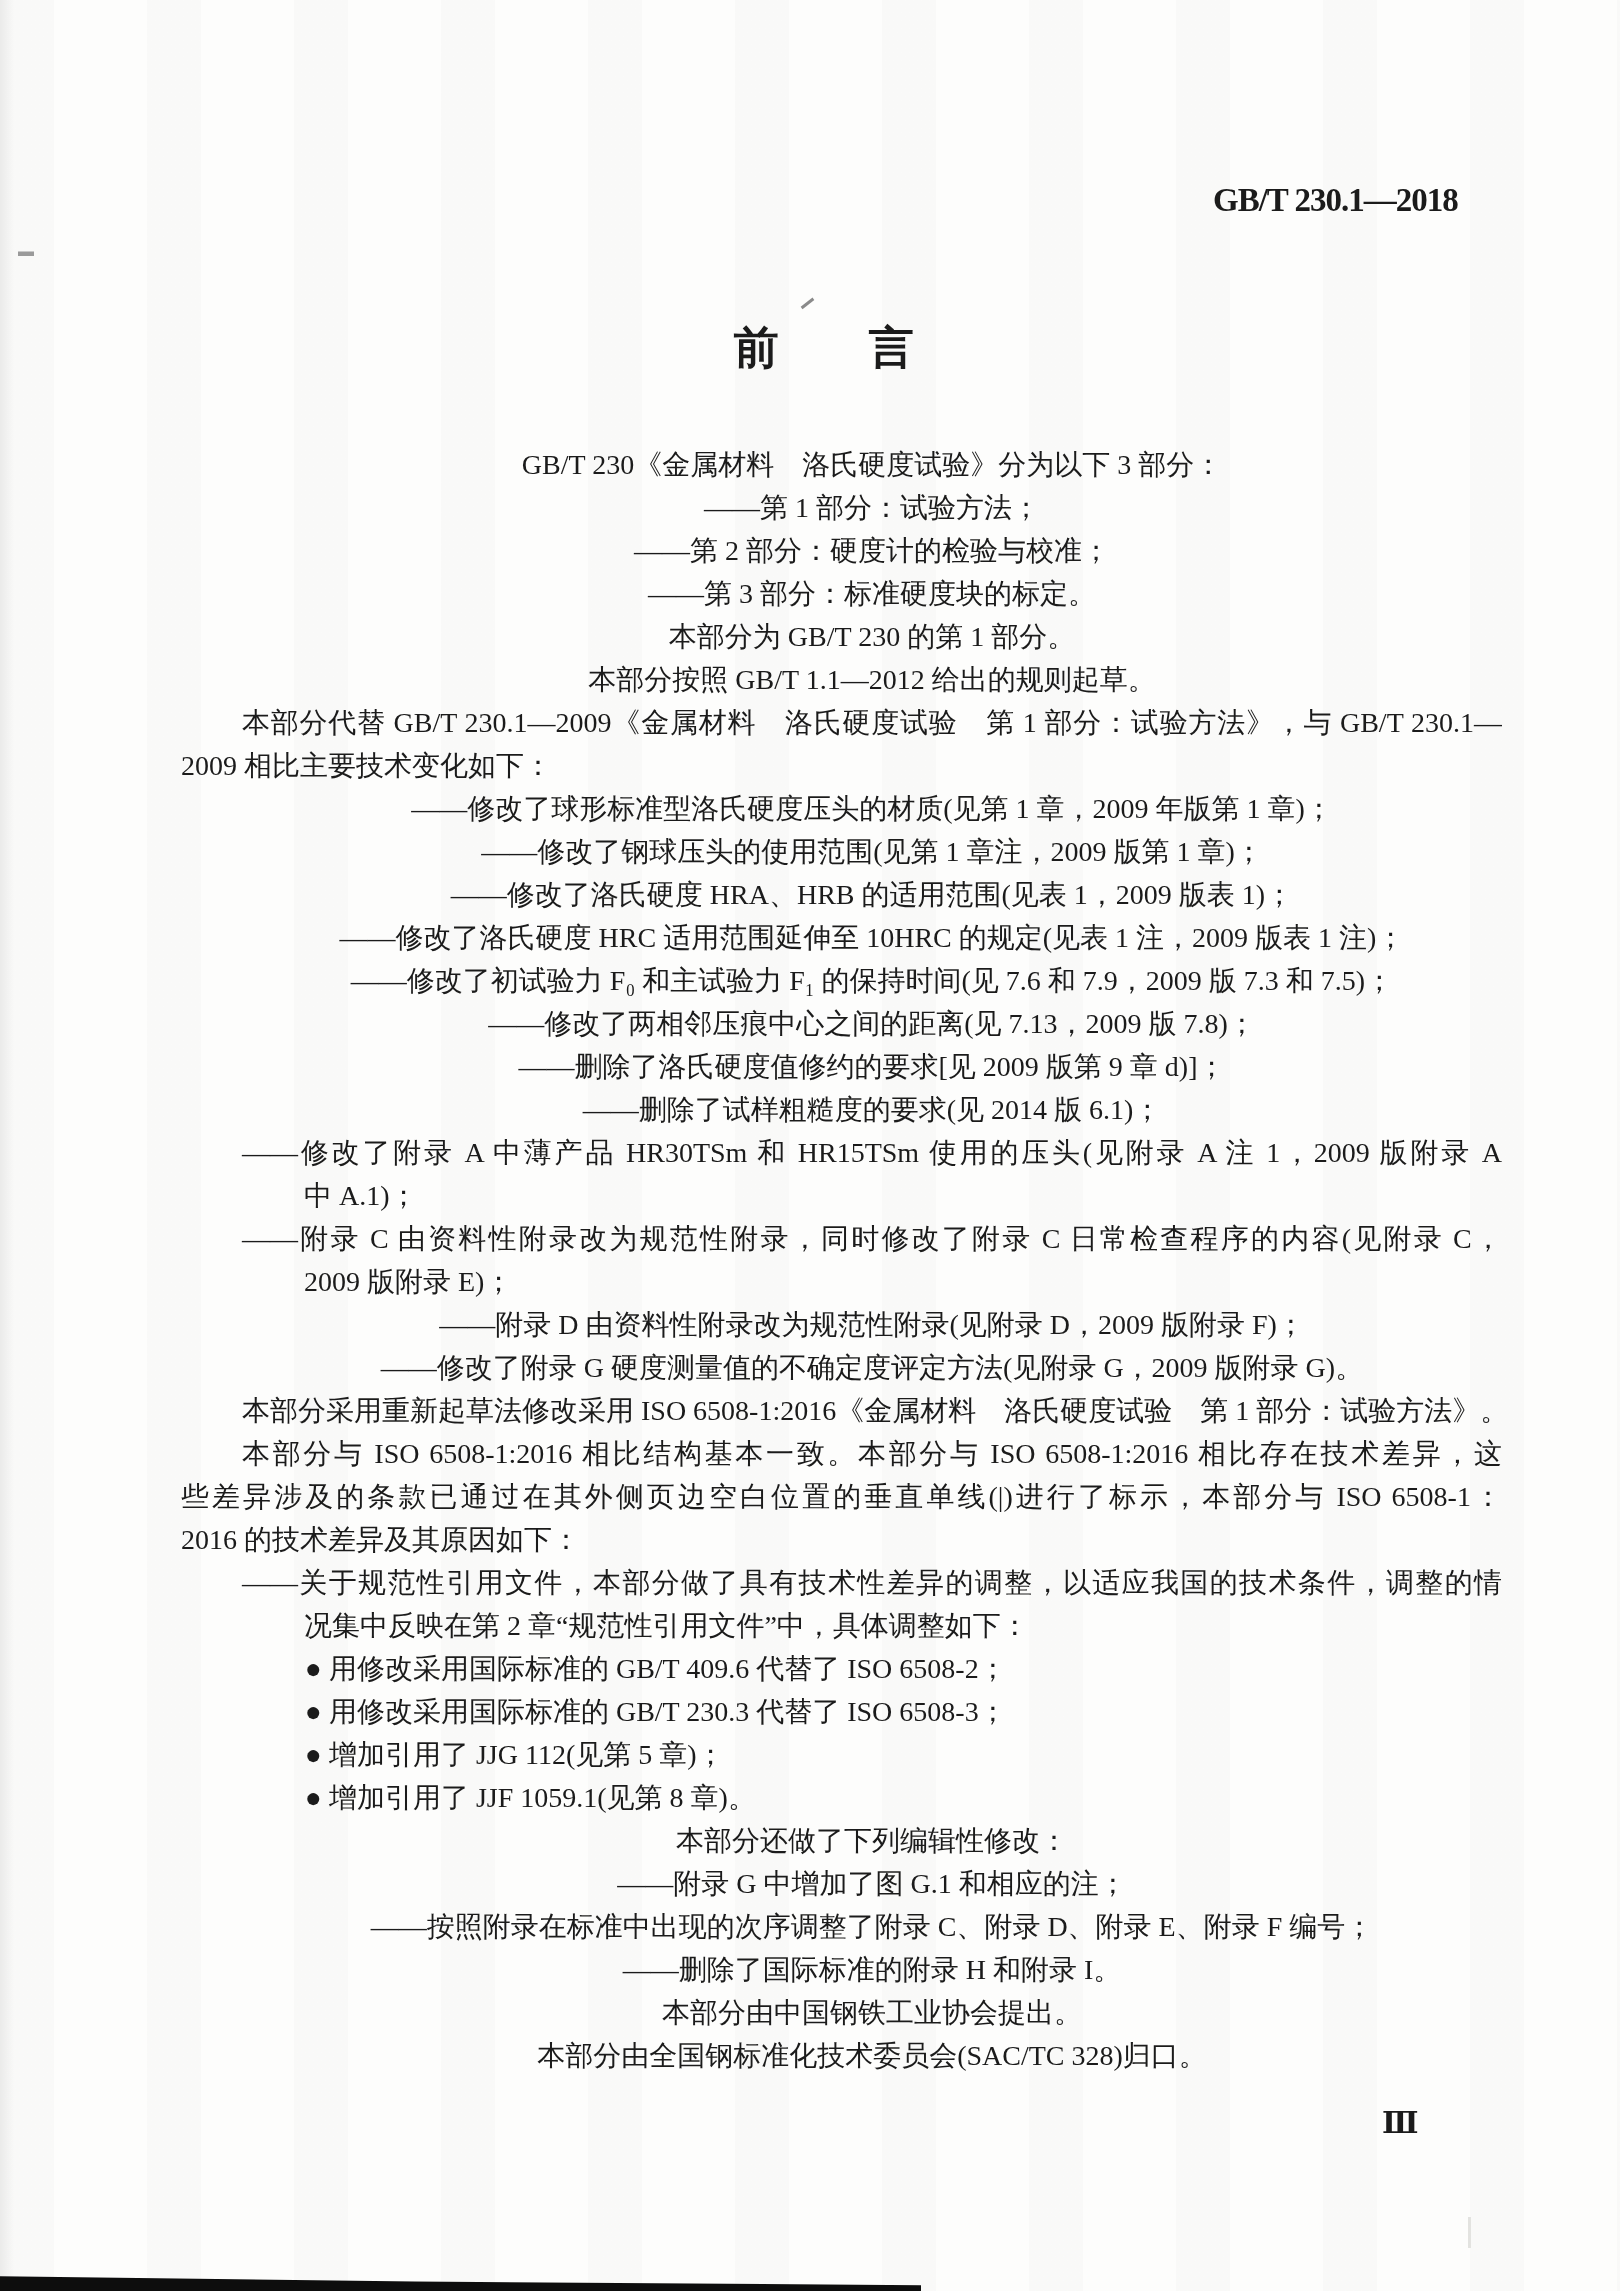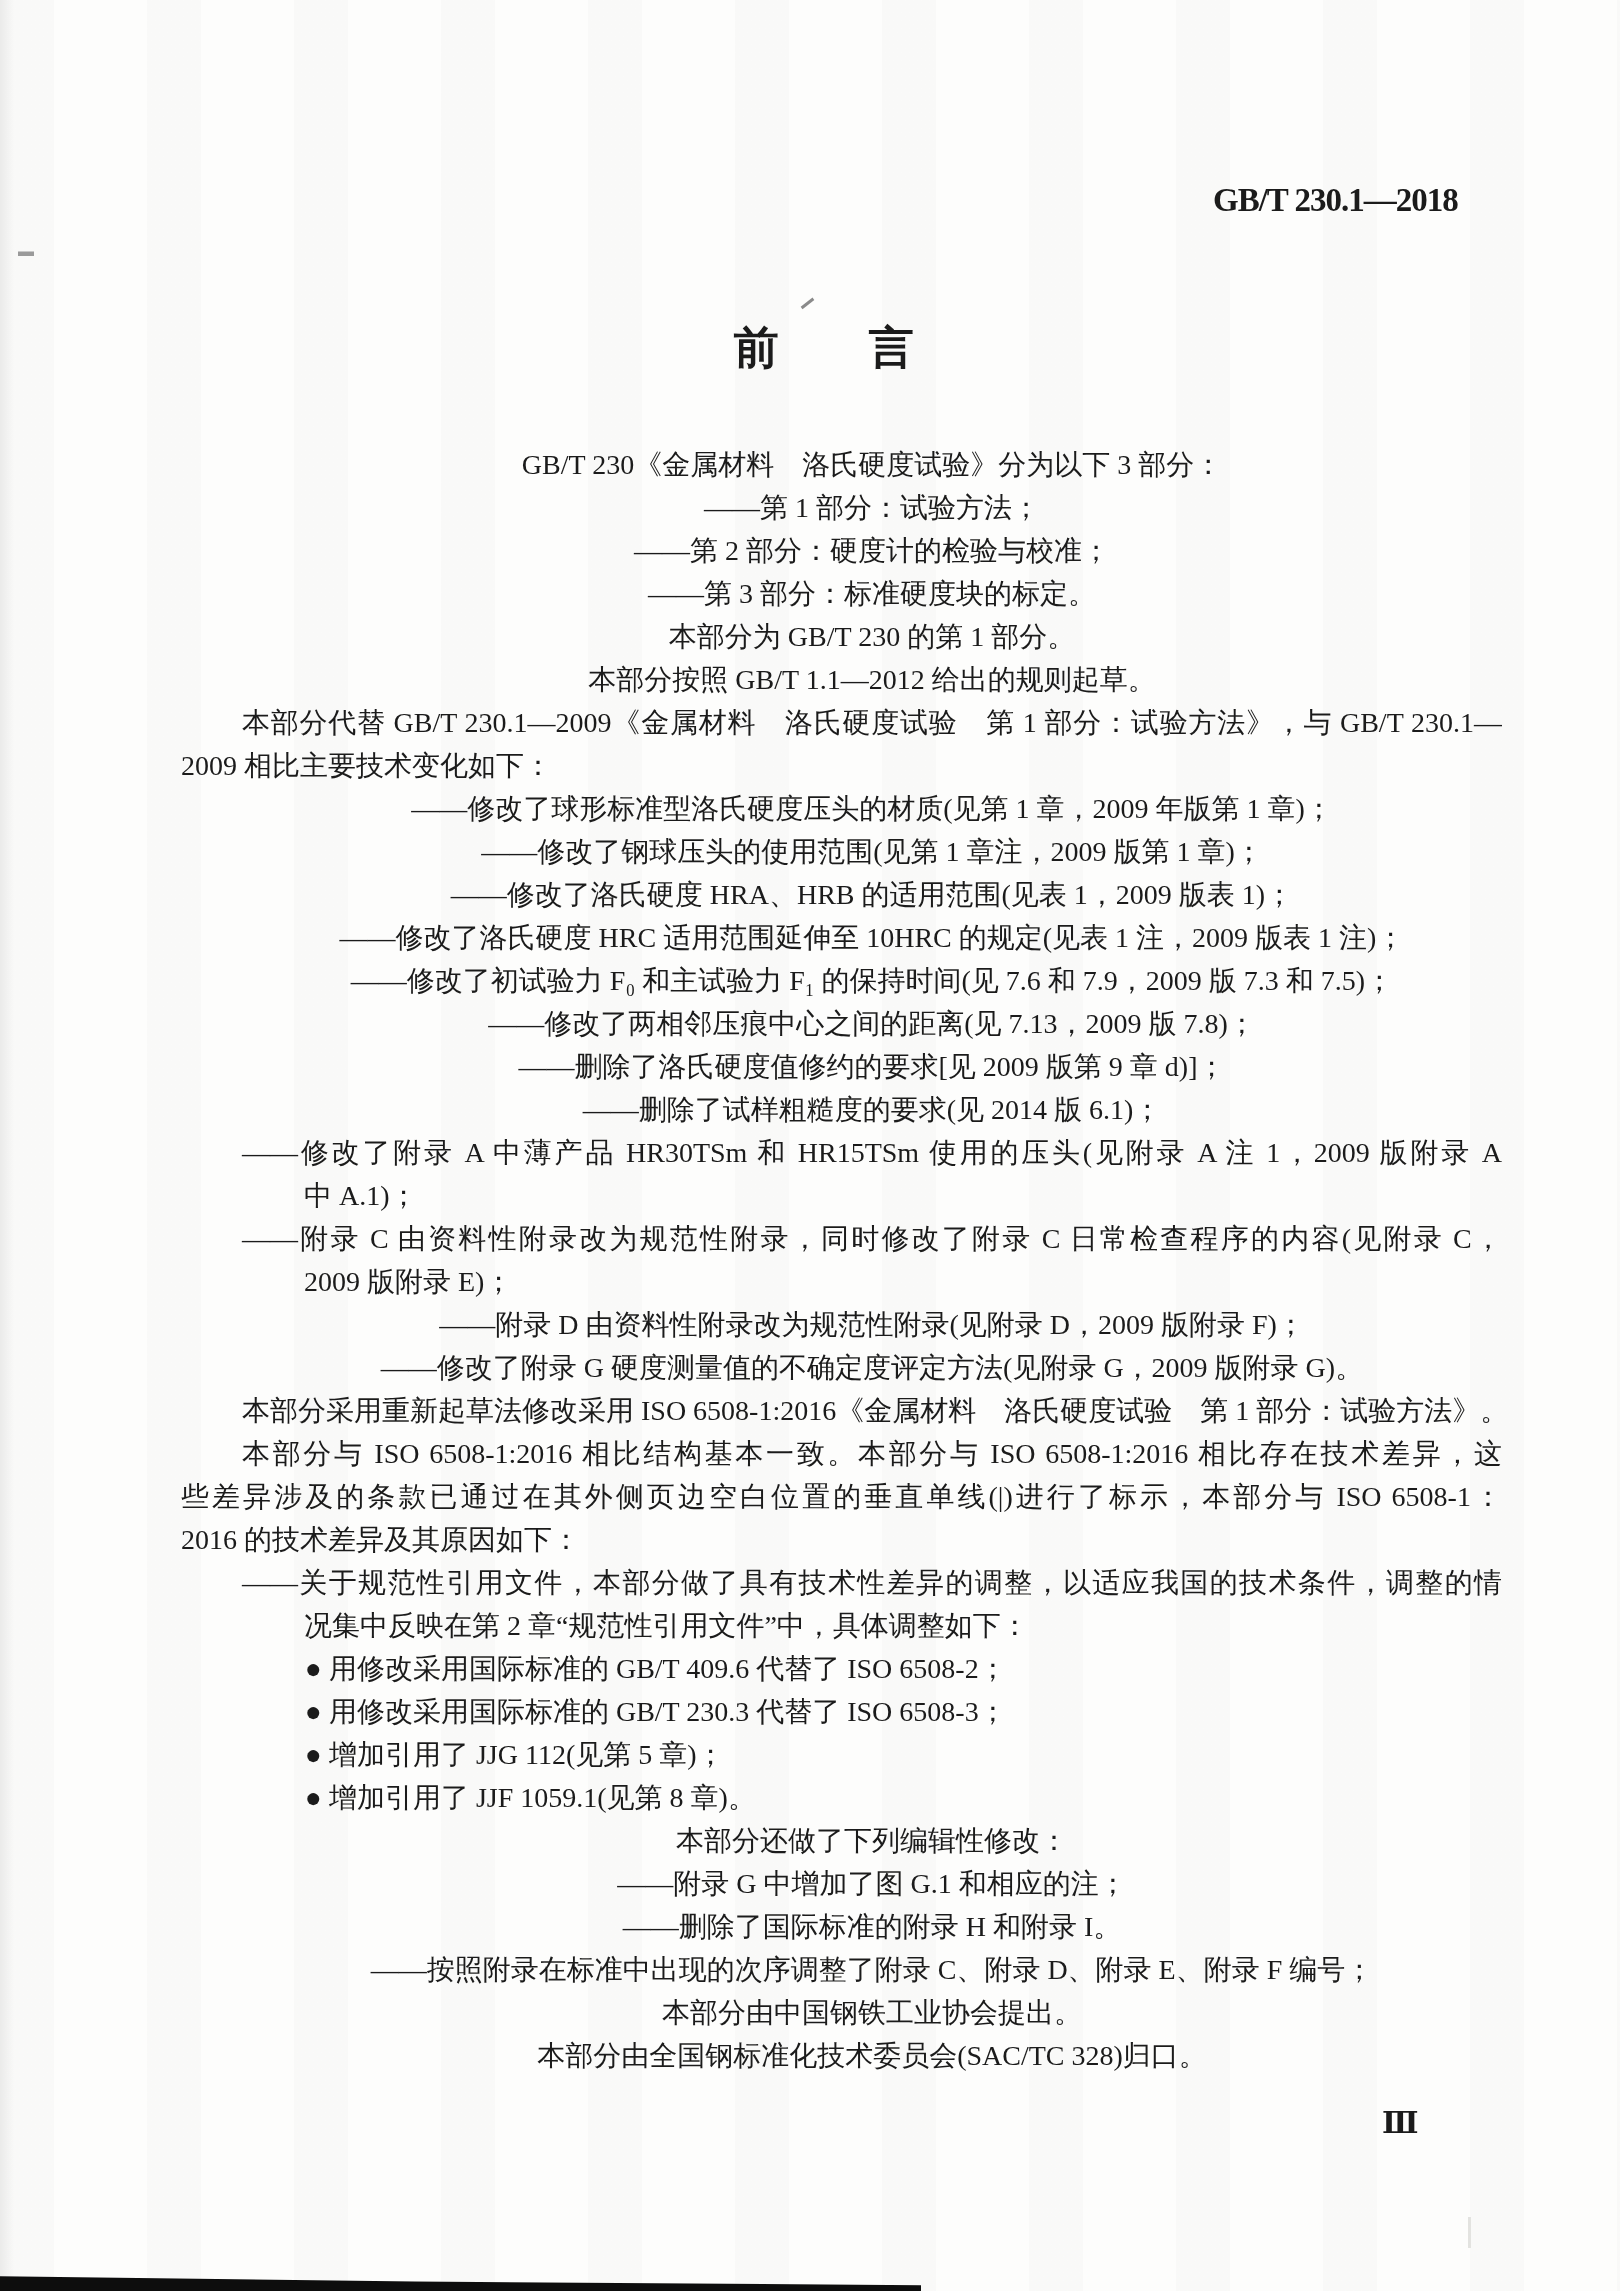--- a/index.html
+++ b/index.html
@@ -119,22 +119,22 @@
       <div class="line line-cont fill">些差异涉及的条款已通过在其外侧页边空白位置的垂直单线(|)进行了标示，本部分与 ISO 6508-1：</div>
       <div class="line line-cont">2016 的技术差异及其原因如下：</div>
       <div class="line line-dash fill">——关于规范性引用文件，本部分做了具有技术性差异的调整，以适应我国的技术条件，调整的情</div>
       <div class="line line-dashcont">况集中反映在第 2 章“规范性引用文件”中，具体调整如下：</div>
       <div class="line line-bullet">● 用修改采用国际标准的 GB/T 409.6 代替了 ISO 6508-2；</div>
       <div class="line line-bullet">● 用修改采用国际标准的 GB/T 230.3 代替了 ISO 6508-3；</div>
       <div class="line line-bullet">● 增加引用了 JJG 112(见第 5 章)；</div>
       <div class="line line-bullet">● 增加引用了 JJF 1059.1(见第 8 章)。</div>
       <div class="line line-p">本部分还做了下列编辑性修改：</div>
       <div class="line line-dash">——附录 G 中增加了图 G.1 和相应的注；</div>
+      <div class="line line-dash">——按照附录在标准中出现的次序调整了附录 C、附录 D、附录 E、附录 F 编号；</div>
       <div class="line line-dash">——删除了国际标准的附录 H 和附录 I。</div>
-      <div class="line line-dash">——按照附录在标准中出现的次序调整了附录 C、附录 D、附录 E、附录 F 编号；</div>
       <div class="line line-p">本部分由中国钢铁工业协会提出。</div>
       <div class="line line-p">本部分由全国钢标准化技术委员会(SAC/TC 328)归口。</div>
     </div>
 
   <div class="page-number">Ⅲ</div>
 
   <div class="mark-above-title"></div>
   <div class="mark-left-edge"></div>
   <div class="mark-bottom-right"></div>
   <div class="bottom-edge-tint"></div>

